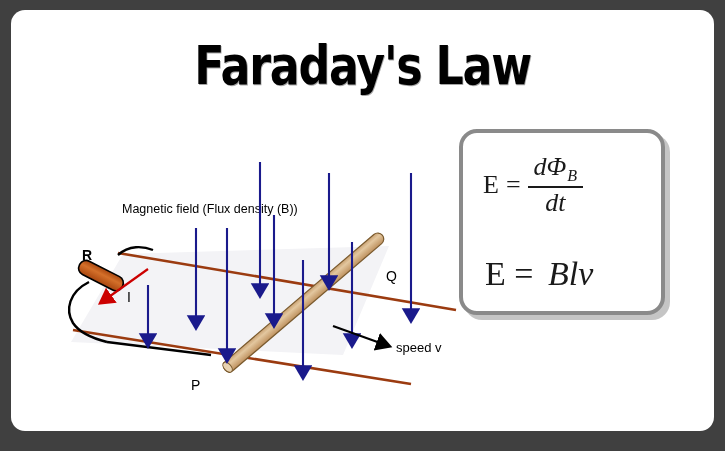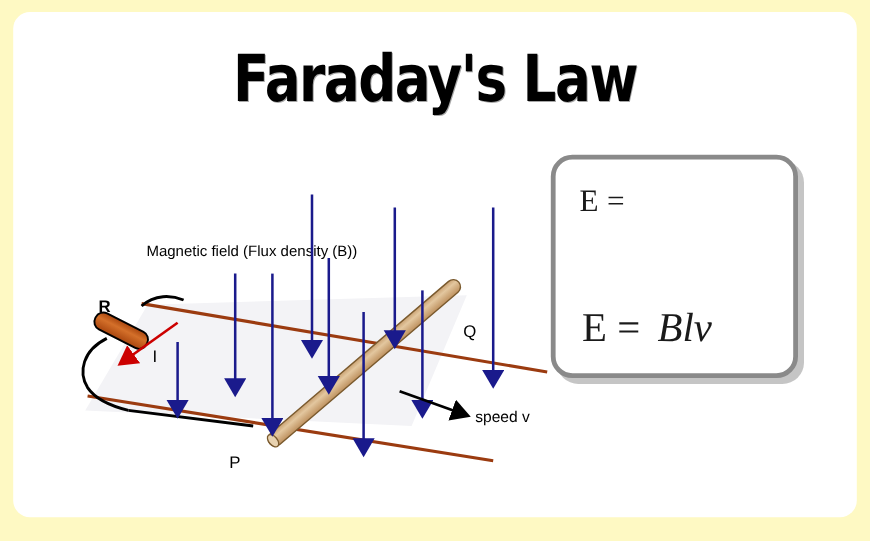--- a/index.html
+++ b/index.html
@@ -12,21 +12,21 @@
     height: 451px;
     overflow: hidden;
     font-family: "Liberation Sans", sans-serif;
   }
 
   
   #frame {
     position: relative;
     width: 725px;
     height: 451px;
-    background: #fef9c3;
+    background: #404040;
     box-sizing: border-box;
   }
 
   
   #panel {
     position: absolute;
     left: 11px;
     top: 10px;
     width: 703px;
     height: 421px;
@@ -208,20 +208,25 @@
       <line x1="322" y1="316" x2="372" y2="334" stroke="#000000" stroke-width="2.2" marker-end="url(#blackhead)"></line>
       <text class="dlabel" x="385" y="342" font-size="13">speed v</text>
 
     </svg>
 
     <div id="formula-box">
 
       <div id="formula-1" class="formula">
         <span class="lhs">E</span>
         <span class="lhs">=</span>
+        <span class="frac">
+          <span class="num"><span>dΦ</span><span class="sub">B</span></span>
+          <span class="bar"></span>
+          <span class="den">dt</span>
+        </span>
       </div>
 
       <div id="formula-2" class="formula">
         <span>E</span>
         <span>=</span>
         <span class="rhs">Blv</span>
       </div>
 
     </div>
 

